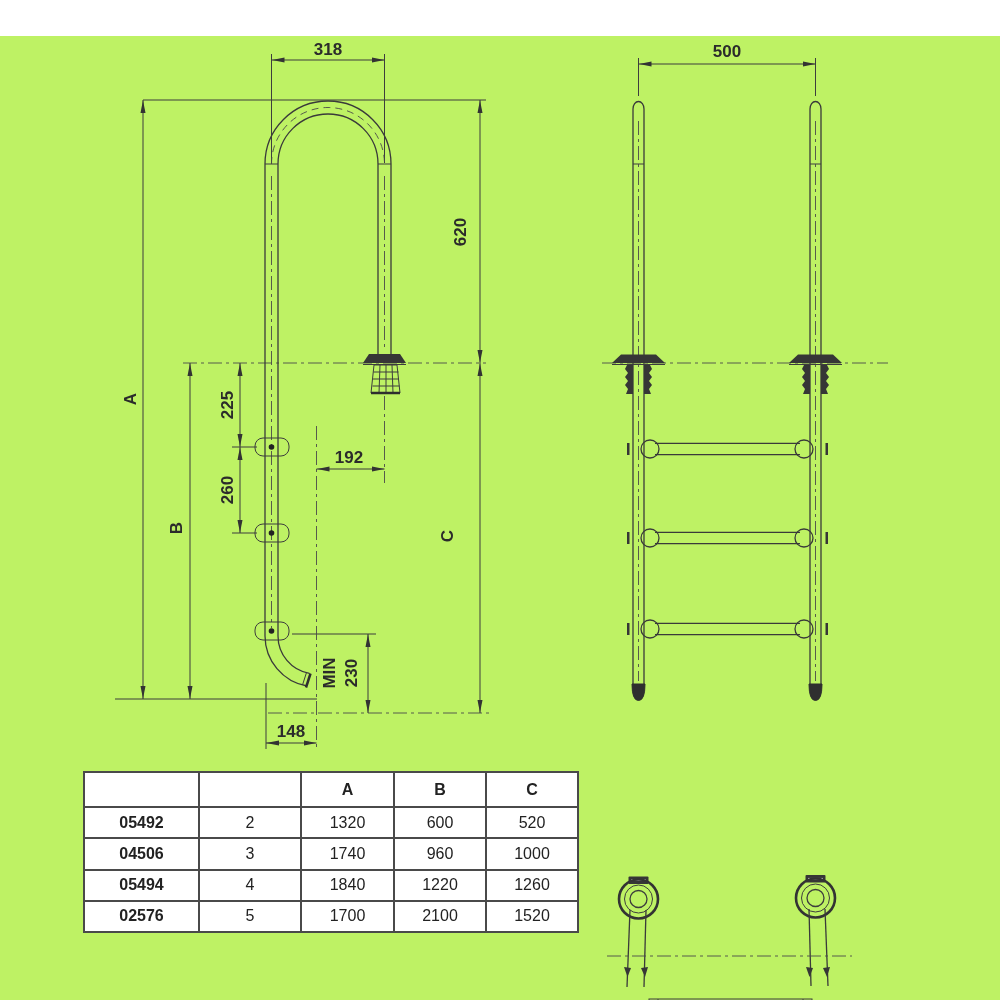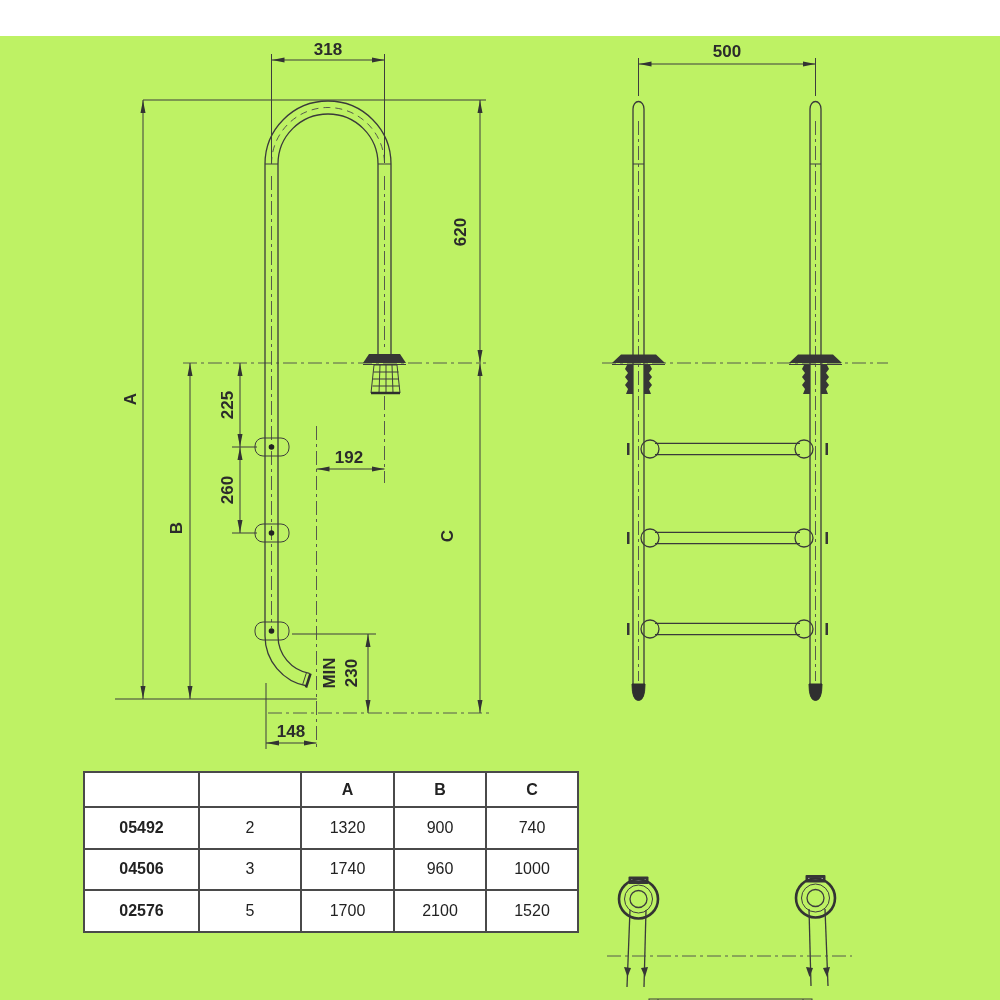--- a/index.html
+++ b/index.html
@@ -261,31 +261,38 @@
       <td></td>
       <td></td>
       <td class="bold">A</td>
       <td class="bold">B</td>
       <td class="bold">C</td>
     </tr>
     <tr>
       <td class="bold">05492</td>
       <td>2</td>
       <td>1320</td>
-      <td>900</td>
-      <td>740</td>
+      <td>600</td>
+      <td>520</td>
     </tr>
     <tr>
       <td class="bold">04506</td>
       <td>3</td>
       <td>1740</td>
       <td>960</td>
       <td>1000</td>
     </tr>
     <tr>
+      <td class="bold">05494</td>
+      <td>4</td>
+      <td>1840</td>
+      <td>1220</td>
+      <td>1260</td>
+    </tr>
+    <tr>
       <td class="bold">02576</td>
       <td>5</td>
       <td>1700</td>
       <td>2100</td>
       <td>1520</td>
     </tr>
   </tbody>
 </table>
 
 </div>

